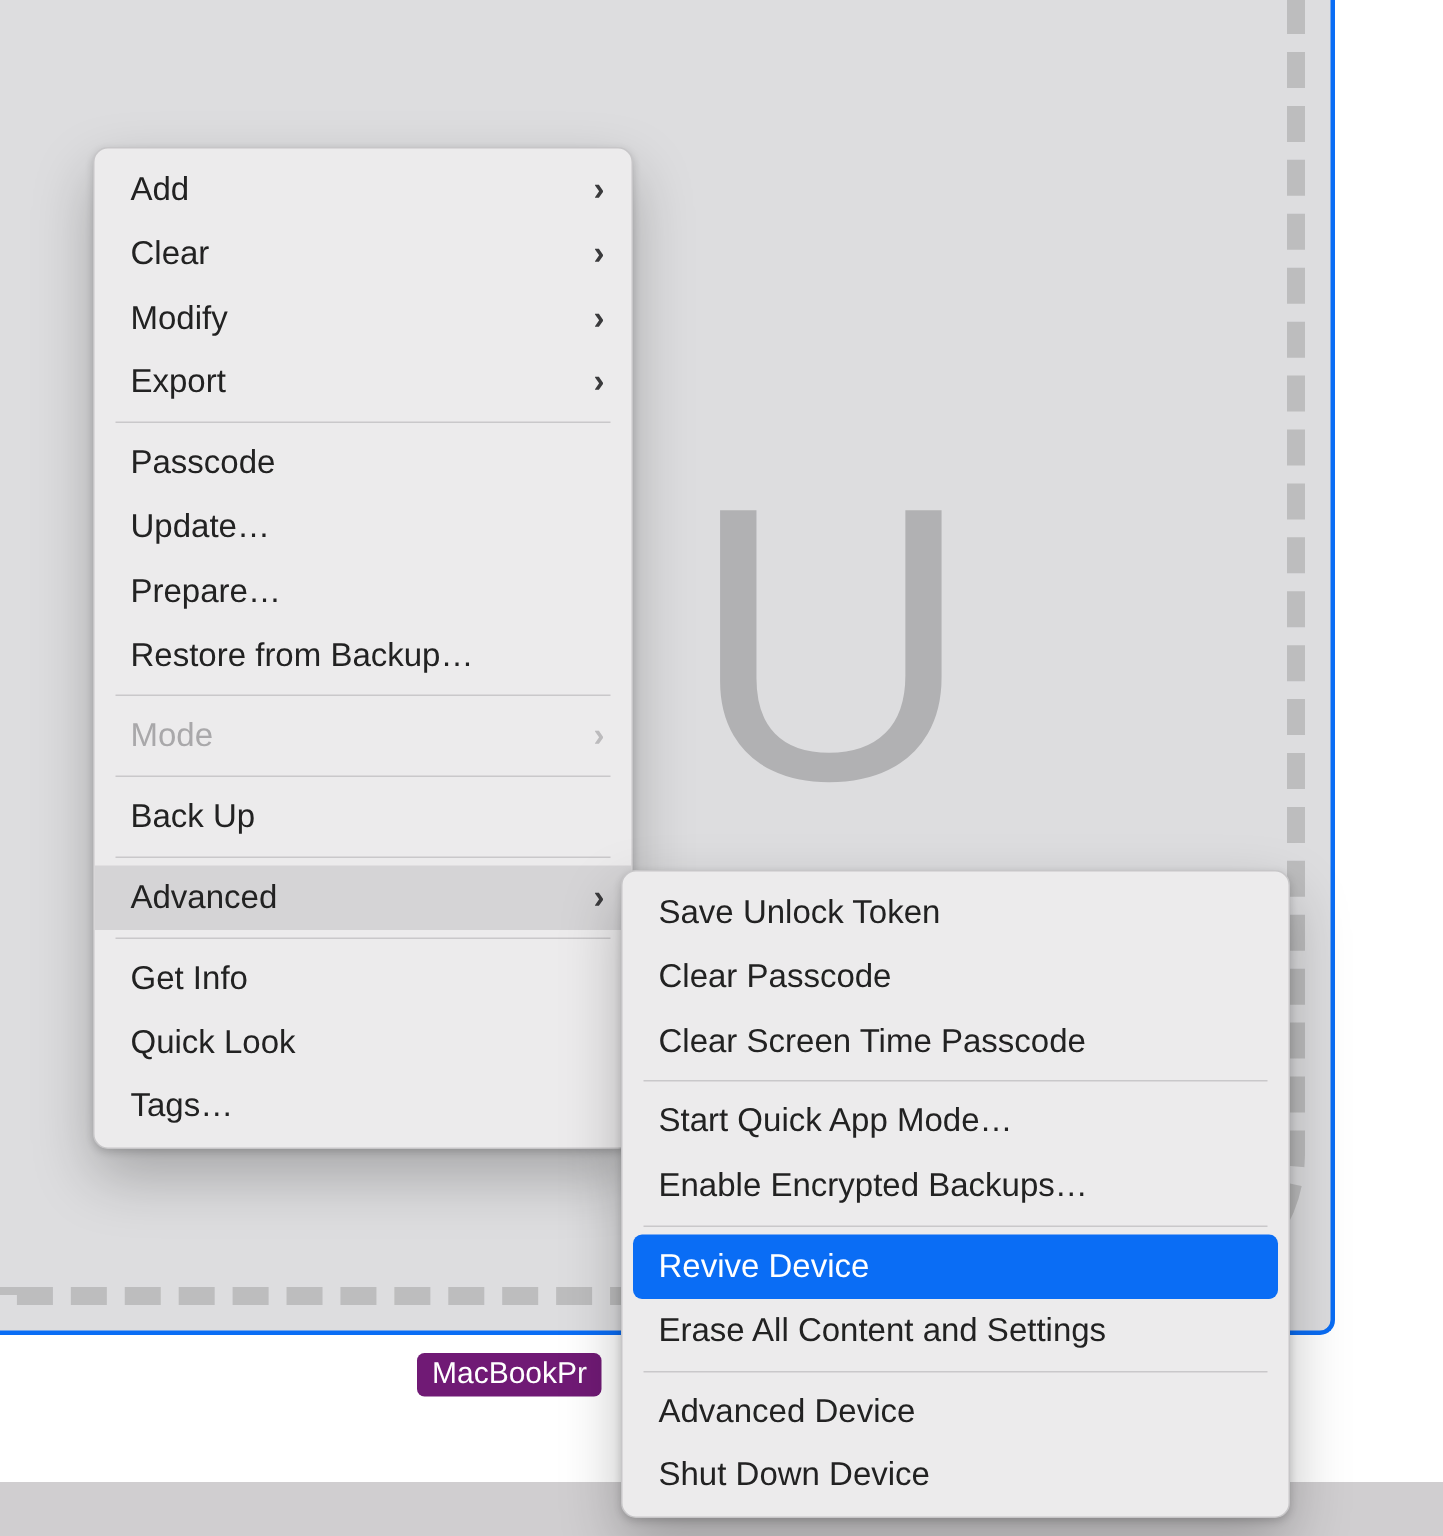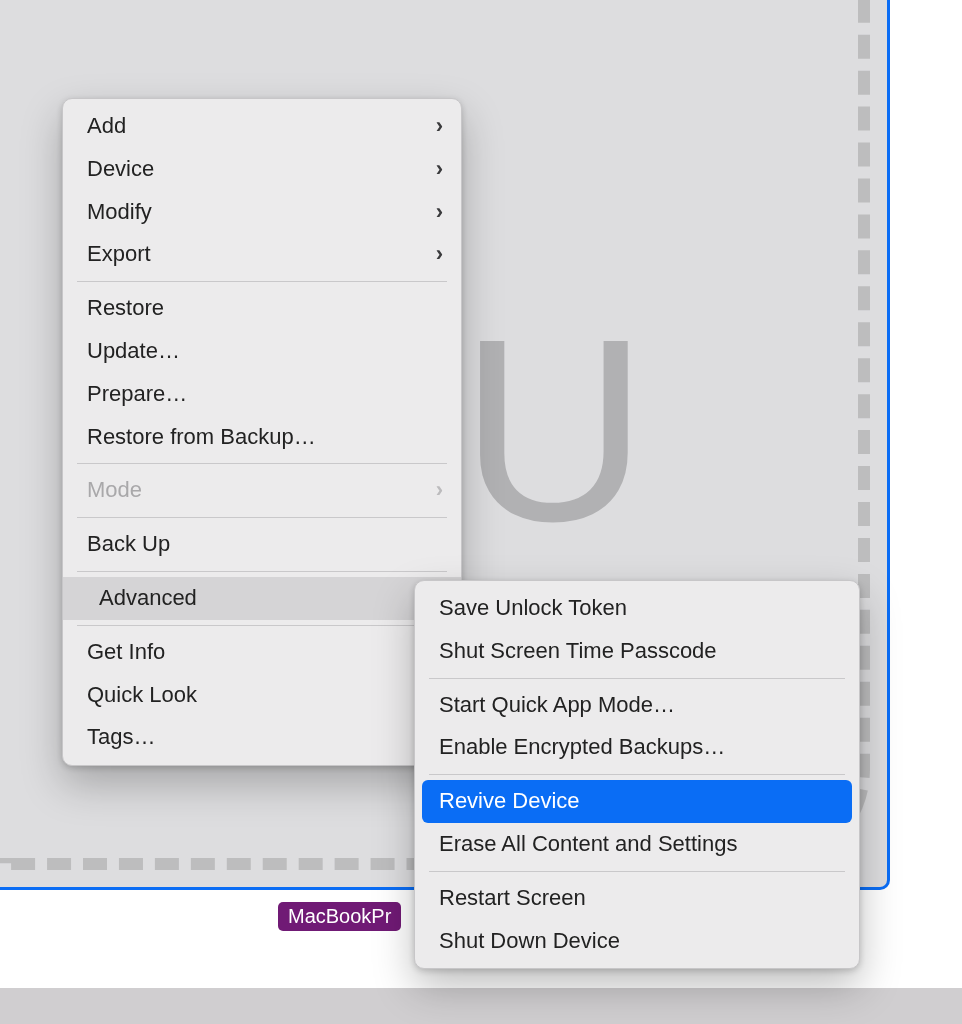--- a/index.html
+++ b/index.html
@@ -68,39 +68,39 @@
     background: #ecebec;
     border: 1px solid #c7c6c8;
     border-radius: 10px;
     box-shadow: 0 18px 40px rgba(0,0,0,0.25), 0 2px 6px rgba(0,0,0,0.18);
     padding: 6px 0;
     font-size: 22px;
     color: #222;
   }
   .menu-main {
     left: 62px; top: 98px;
-    width: 400px;
+    width: 360px;
   }
   .menu-sub {
     left: 414px; top: 580px;
     width: 446px;
   }
   .menu-item {
     display: flex;
     align-items: center;
     justify-content: space-between;
     padding: 6px 18px 6px 24px;
     line-height: 1.4;
     cursor: default;
     white-space: nowrap;
   }
   .menu-item.highlight-grey {
     background: #d5d4d6;
     margin: 0;
-    padding-left: 36px;
+    padding-left: 24px;
     padding-right: 18px;
   }
   .menu-item.highlight-blue {
     background: #0a6df5;
     color: #fff;
     border-radius: 6px;
     margin: 0 7px;
     padding-left: 17px;
     padding-right: 11px;
   }
@@ -131,36 +131,36 @@
 
   <div class="ground"></div>
 
   <div class="menu menu-main">
 
     <div class="menu-item">
       <span>Add</span>
       <span class="chevron">›</span>
     </div>
     <div class="menu-item">
-      <span>Device</span>
+      <span>Clear</span>
       <span class="chevron">›</span>
     </div>
     <div class="menu-item">
       <span>Modify</span>
       <span class="chevron">›</span>
     </div>
     <div class="menu-item">
       <span>Export</span>
       <span class="chevron">›</span>
     </div>
 
     <hr class="menu-sep">
 
     <div class="menu-item">
-      <span>Restore</span>
+      <span>Passcode</span>
     </div>
     <div class="menu-item">
       <span>Update…</span>
     </div>
     <div class="menu-item">
       <span>Prepare…</span>
     </div>
     <div class="menu-item">
       <span>Restore from Backup…</span>
     </div>
@@ -196,21 +196,24 @@
     <div class="menu-item">
       <span>Tags…</span>
     </div>
   </div>
 
   <div class="menu menu-sub">
     <div class="menu-item">
       <span>Save Unlock Token</span>
     </div>
     <div class="menu-item">
-      <span>Shut Screen Time Passcode</span>
+      <span>Clear Passcode</span>
+    </div>
+    <div class="menu-item">
+      <span>Clear Screen Time Passcode</span>
     </div>
 
     <hr class="menu-sep">
 
     <div class="menu-item">
       <span>Start Quick App Mode…</span>
     </div>
     <div class="menu-item">
       <span>Enable Encrypted Backups…</span>
     </div>
@@ -220,20 +223,20 @@
     <div class="menu-item highlight-blue">
       <span>Revive Device</span>
     </div>
     <div class="menu-item">
       <span>Erase All Content and Settings</span>
     </div>
 
     <hr class="menu-sep">
 
     <div class="menu-item">
-      <span>Restart Screen</span>
+      <span>Advanced Device</span>
     </div>
     <div class="menu-item">
       <span>Shut Down Device</span>
     </div>
   </div>
 
 </div>
 
 </body></html>

